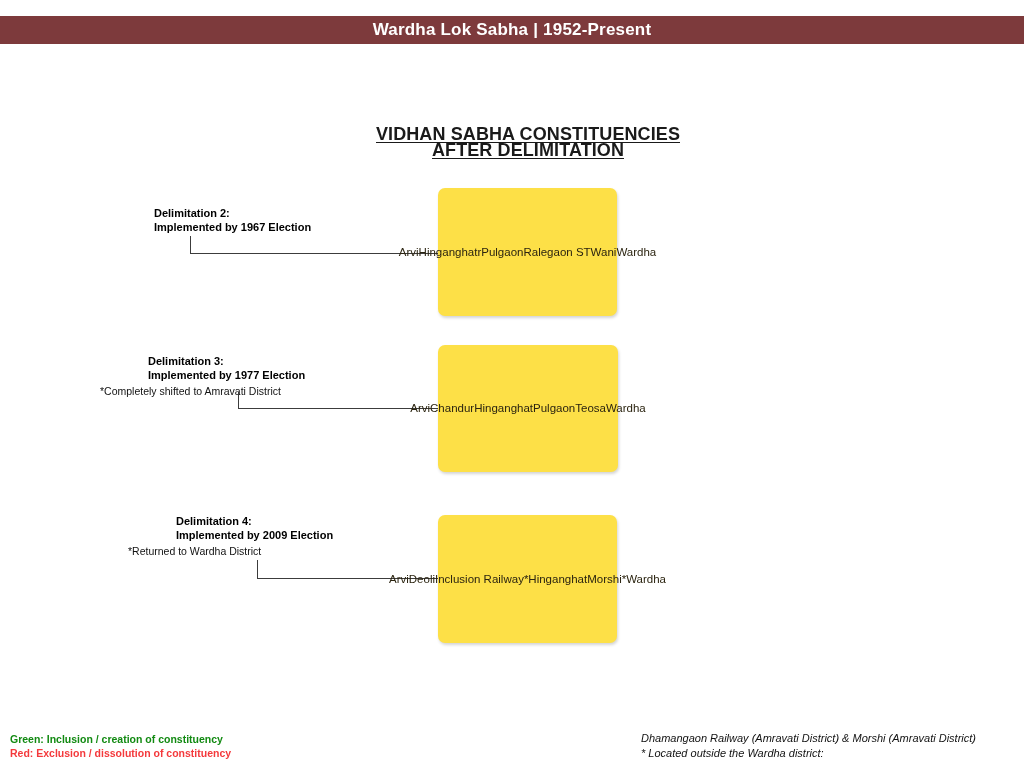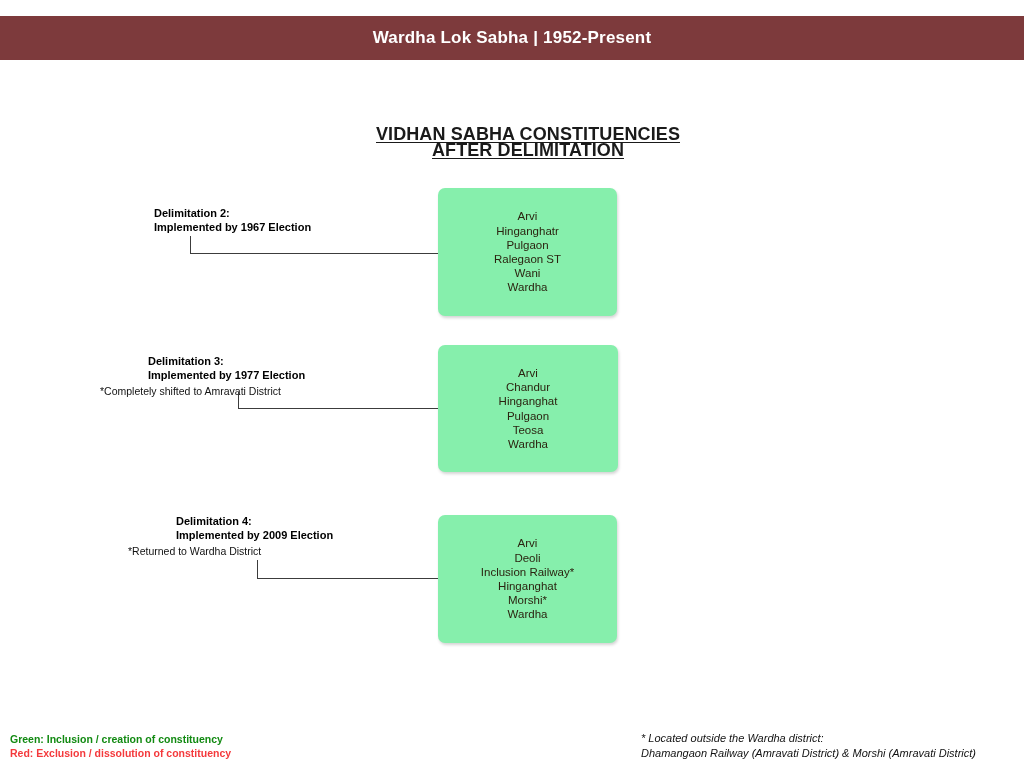--- a/index.html
+++ b/index.html
@@ -20,21 +20,21 @@
     width: 1024px;
     height: 768px;
   }
 
   
   .header-bar {
     position: absolute;
     left: 0;
     top: 16px;
     width: 1024px;
-    height: 44px;
+    height: 28px;
     background: #7d3a3c;
     display: flex;
     align-items: center;
     justify-content: center;
   }
   .header-title {
     color: #ffffff;
     font-size: 17px;
     font-weight: bold;
     letter-spacing: 0.2px;
@@ -111,25 +111,25 @@
   #connector-2 .vline { height: 17px; }
   #connector-2 .hline { top: 16px; width: 202px; }
 
   #connector-3 { left: 257px; top: 560px; width: 183px; height: 22px; }
   #connector-3 .vline { height: 19px; }
   #connector-3 .hline { top: 18px; width: 183px; }
 
   
   .const-box {
     position: absolute;
-    background: #86efac;
+    background: #fde047;
     border-radius: 7px;
     box-sizing: border-box;
     display: flex;
-    flex-direction: column;
+    flex-direction: row;
     align-items: center;
     justify-content: center;
     box-shadow: 1px 2px 3px rgba(0,0,0,0.17);
   }
   .const-item {
     color: #2b2410;
     font-size: 11.5px;
     line-height: 14.2px;
     text-align: center;
     white-space: nowrap;
@@ -233,17 +233,17 @@
     <div class="const-item">Morshi*</div>
     <div class="const-item">Wardha</div>
   </div>
 
   <div class="legend">
     <div class="legend-green">Green: Inclusion / creation of constituency</div>
     <div class="legend-red">Red: Exclusion / dissolution of constituency</div>
   </div>
 
   <div class="footnote">
+    <div>Dhamangaon Railway (Amravati District) &amp; Morshi (Amravati District)</div>
     <div>* Located outside the Wardha district:</div>
-    <div>Dhamangaon Railway (Amravati District) &amp; Morshi (Amravati District)</div>
   </div>
 
 </div>
 
 </body></html>

